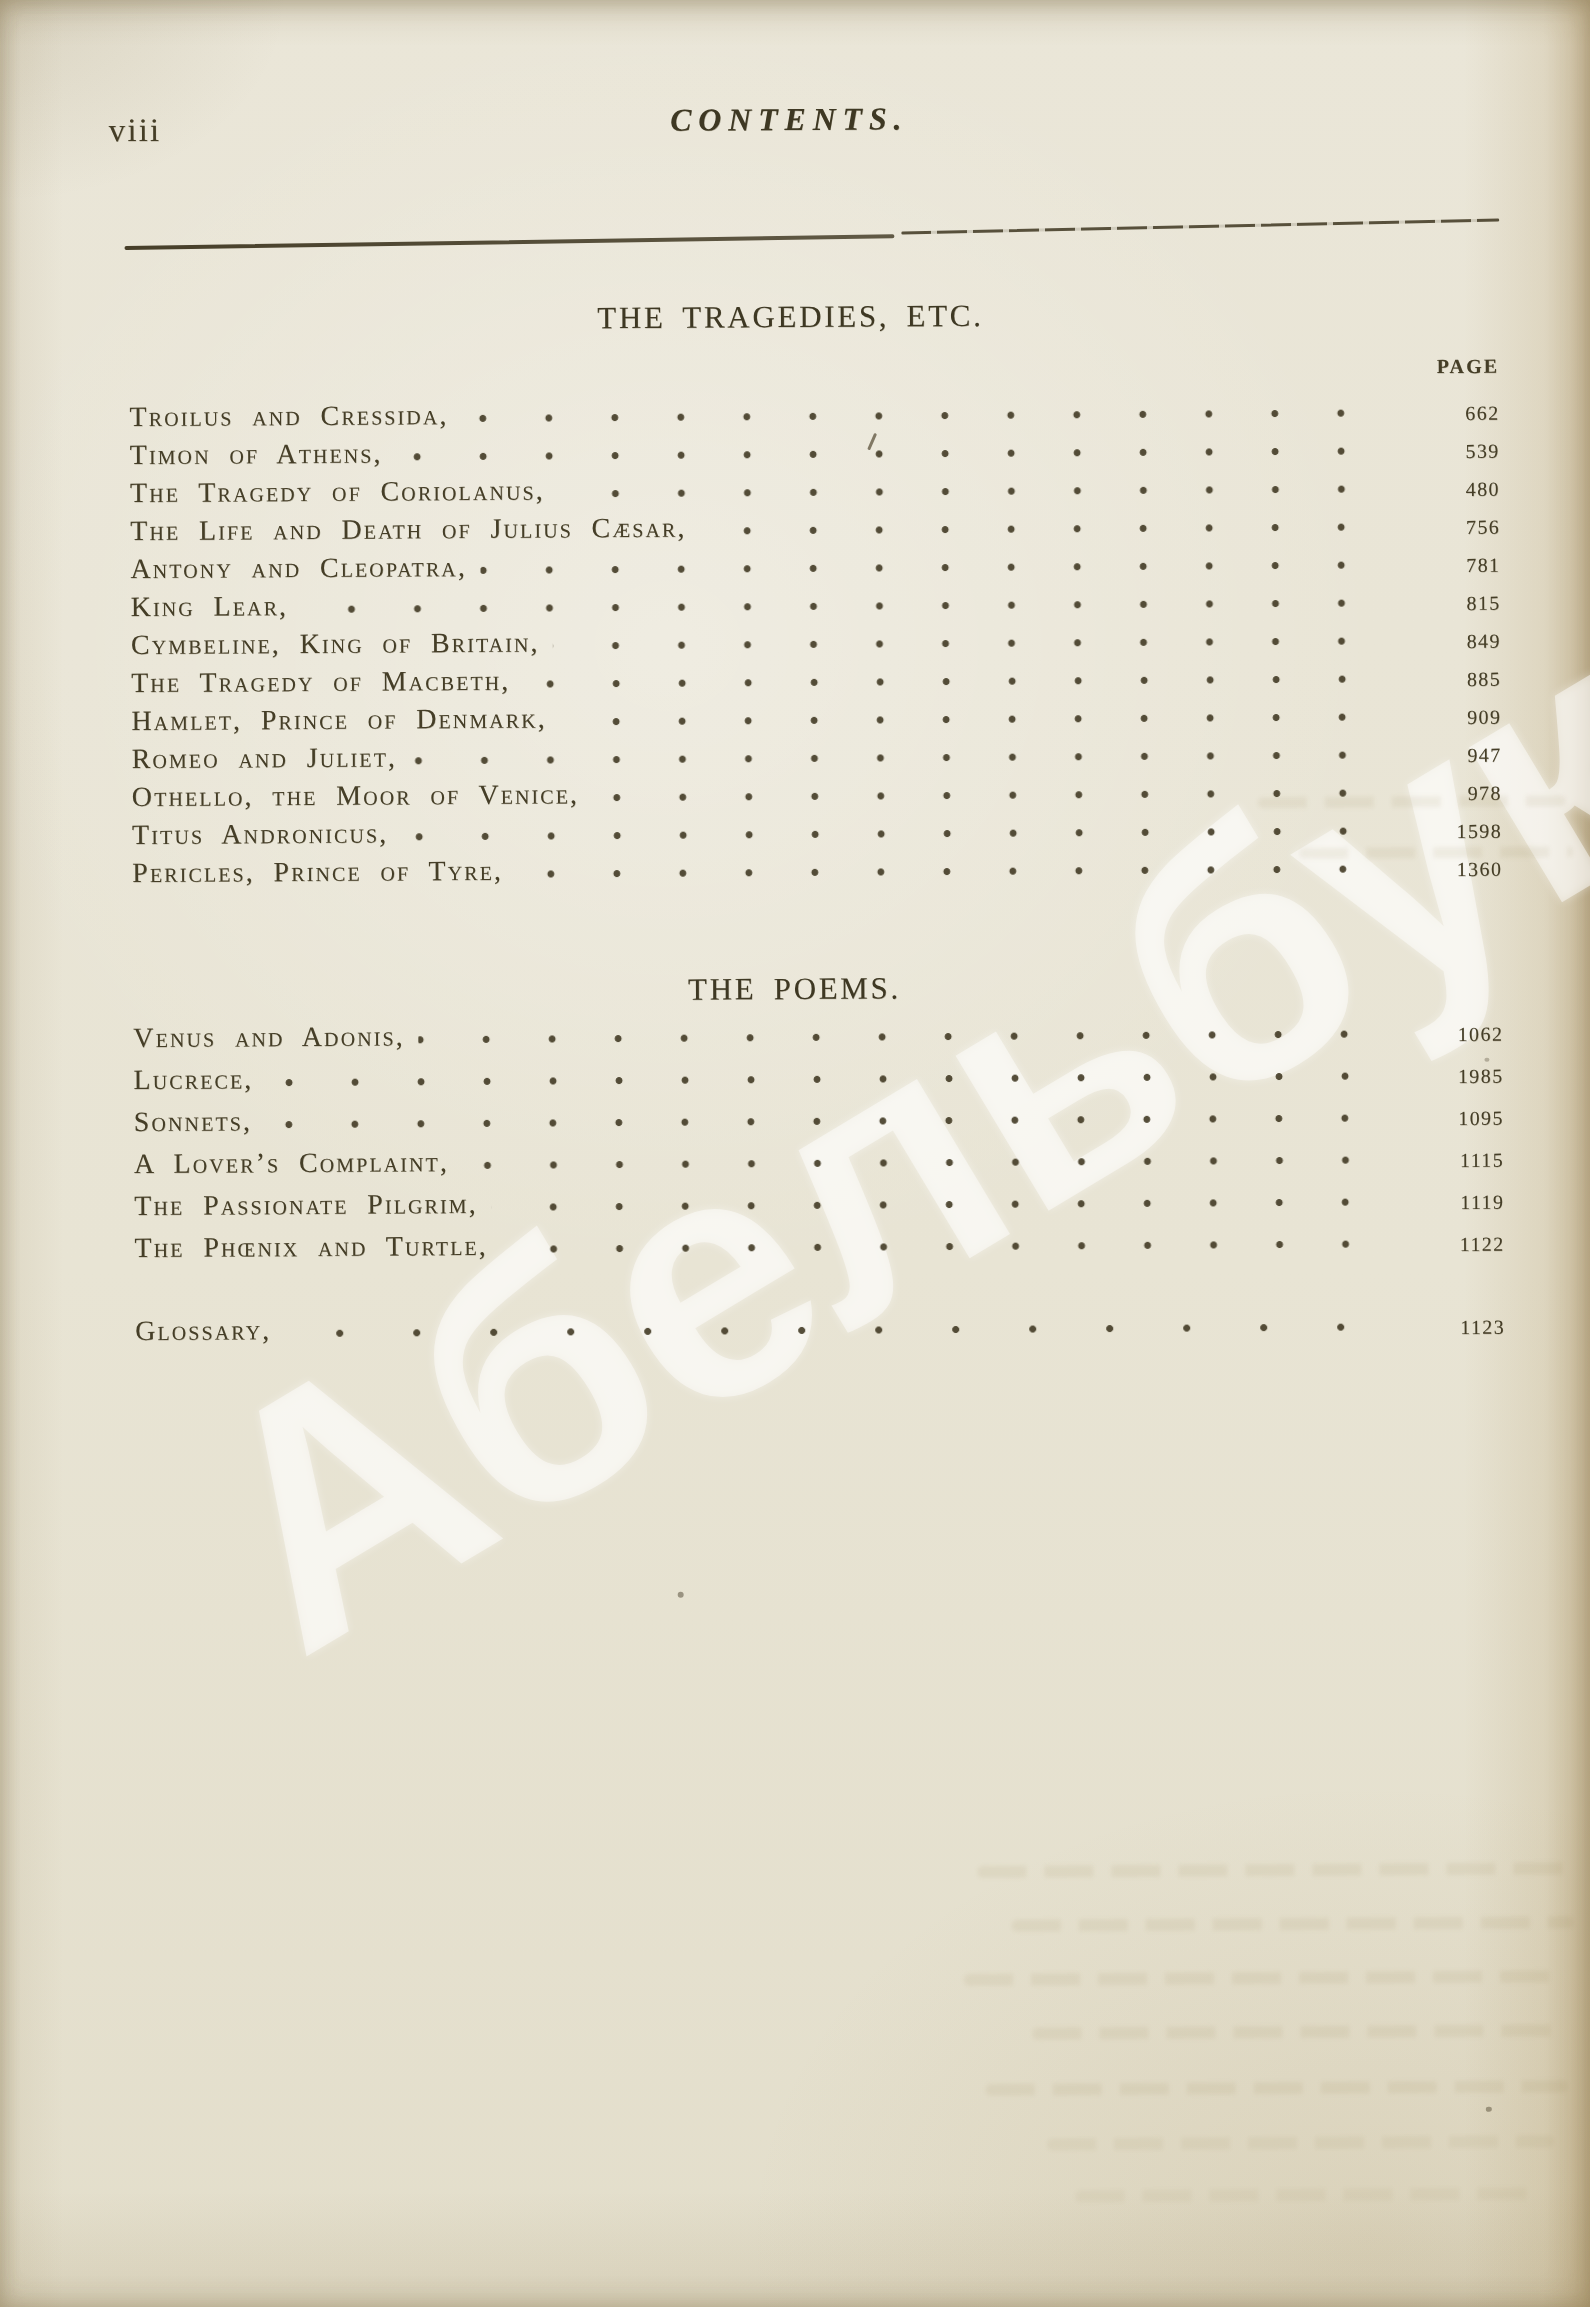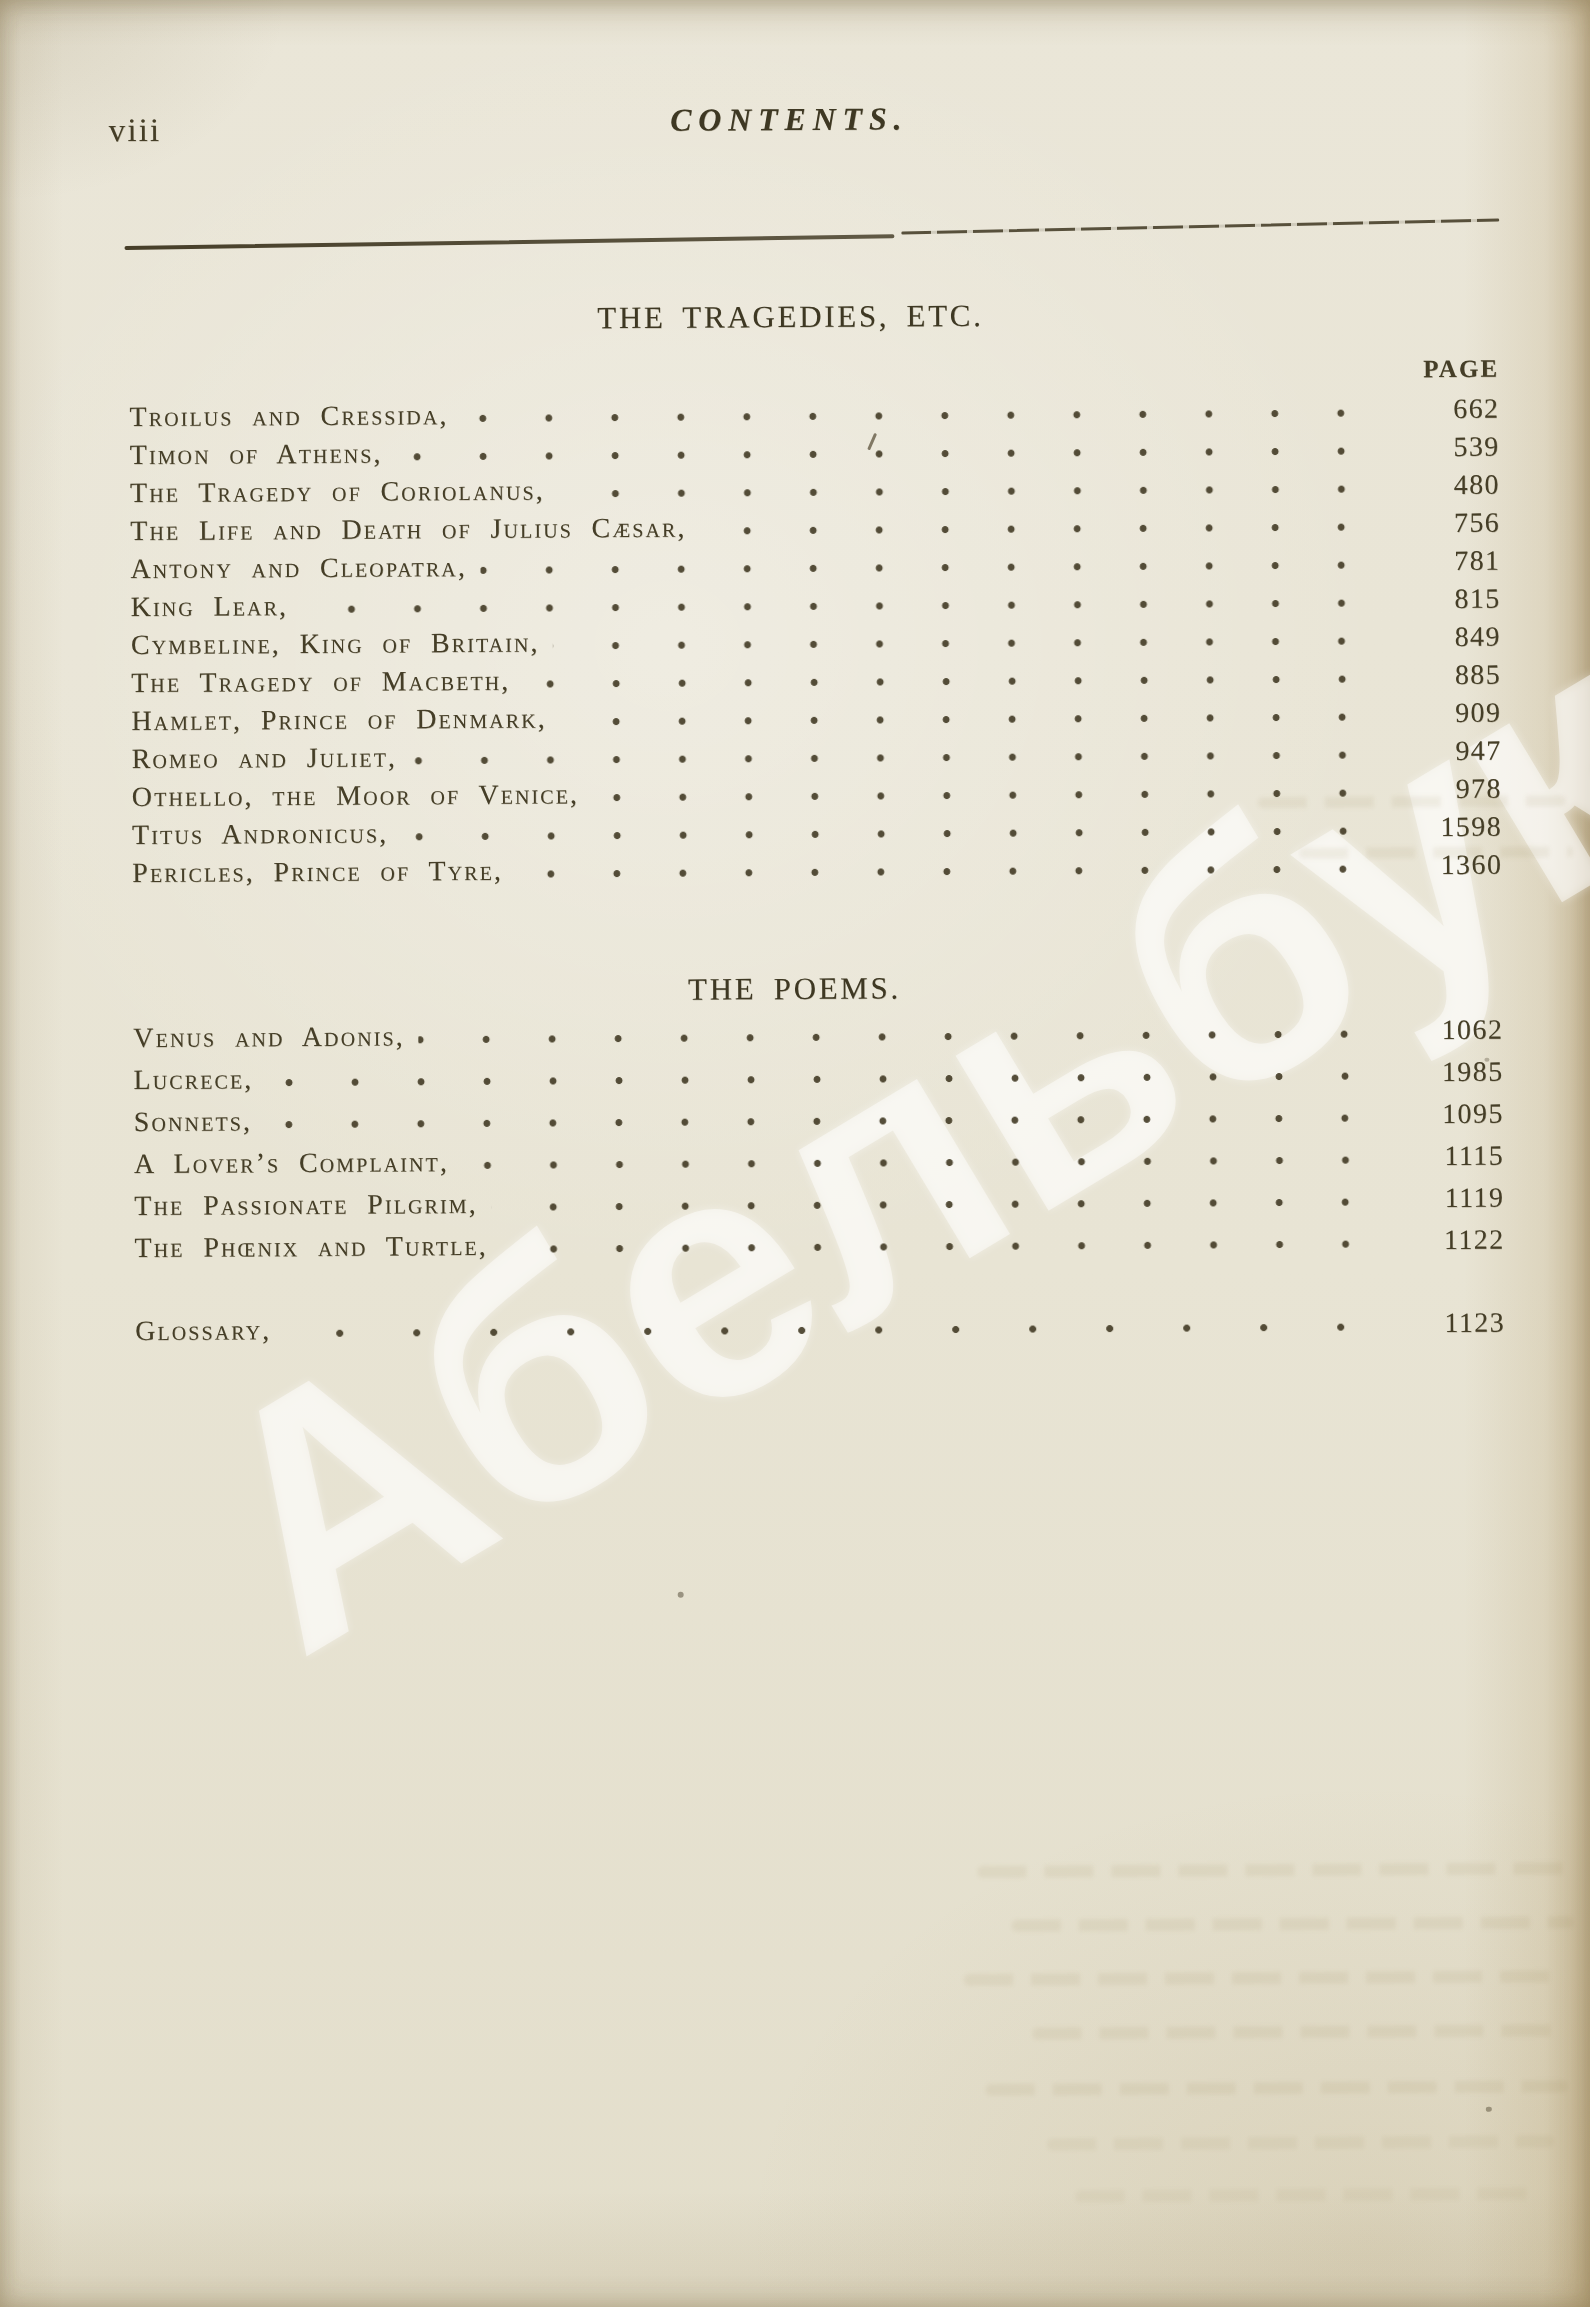--- a/index.html
+++ b/index.html
@@ -37,34 +37,34 @@
     transform:rotate(0.12deg);}
   .rule::after{content:"";position:absolute;right:0;top:0px;width:43.5%;height:3.4px;border-radius:1.4px;
     background:repeating-linear-gradient(90deg, rgba(62,54,32,0.85) 0 30px, rgba(62,54,32,0.15) 30px 36px);
     transform:rotate(-0.25deg);}
 
   .section-heading{position:absolute;left:0;width:100%;text-align:center;
     font-size:31px;letter-spacing:2.7px;word-spacing:6.8px;color:#3e3823;}
   .h-tragedies{top:299px;}
   .h-poems{top:971px;}
 
-  .page-label{position:absolute;top:359px;right:87px;font-size:25px;font-weight:700;letter-spacing:2.1px;}
+  .page-label{position:absolute;top:359px;right:87px;font-size:20px;font-weight:700;letter-spacing:2.1px;}
 
   .toc{position:absolute;left:134px;right:87px;}
   .toc-tragedies{top:389px;--pitch:38px;}
   .toc-poems{top:1006px;--pitch:42px;}
   .toc-glossary{top:1299px;--pitch:42px;}
   .row{display:flex;align-items:flex-end;height:var(--pitch);}
   .row .title{flex:0 0 auto;font-variant:small-caps;font-size:28px;line-height:1;
     letter-spacing:2.1px;word-spacing:9.6px;}
   .row .leader{flex:1 1 auto;align-self:flex-end;height:11px;margin:0 23px 5.5px 13.7px;
     background-image:radial-gradient(circle, rgba(62,54,32,0.88) 3.1px, rgba(62,54,32,0) 3.8px);
     background-size:66px 11px;background-repeat:repeat-x;background-position:right center;}
   .toc-glossary .row .leader{background-size:77px 11px;}
-  .row .pagenum{flex:0 0 103px;text-align:right;font-size:28px;line-height:1;letter-spacing:1.4px;}
+  .row .pagenum{flex:0 0 103px;text-align:right;font-size:20px;line-height:1;letter-spacing:1.4px;}
 
   .watermark{position:absolute;top:1391px;left:137px;transform:rotate(-31deg);transform-origin:0 0;
     font-family:"Liberation Sans","DejaVu Sans",sans-serif;font-weight:700;font-size:342px;
     letter-spacing:-2.7px;color:rgba(255,255,255,0.48);white-space:nowrap;
     text-shadow:0 0 9.6px rgba(255,255,255,0.38);pointer-events:none;}
 
   .ghost{position:absolute;border-radius:5.5px;filter:blur(2.1px);opacity:0.55;
     background-image:repeating-linear-gradient(90deg, rgba(140,118,66,0.16) 0 49px, rgba(140,118,66,0.0) 49px 67px);}
   .speck{position:absolute;border-radius:50%;background:rgba(60,52,30,0.75);}
   .slash-artifact{position:absolute;width:2.7px;height:18px;background:rgba(70,60,35,0.65);

